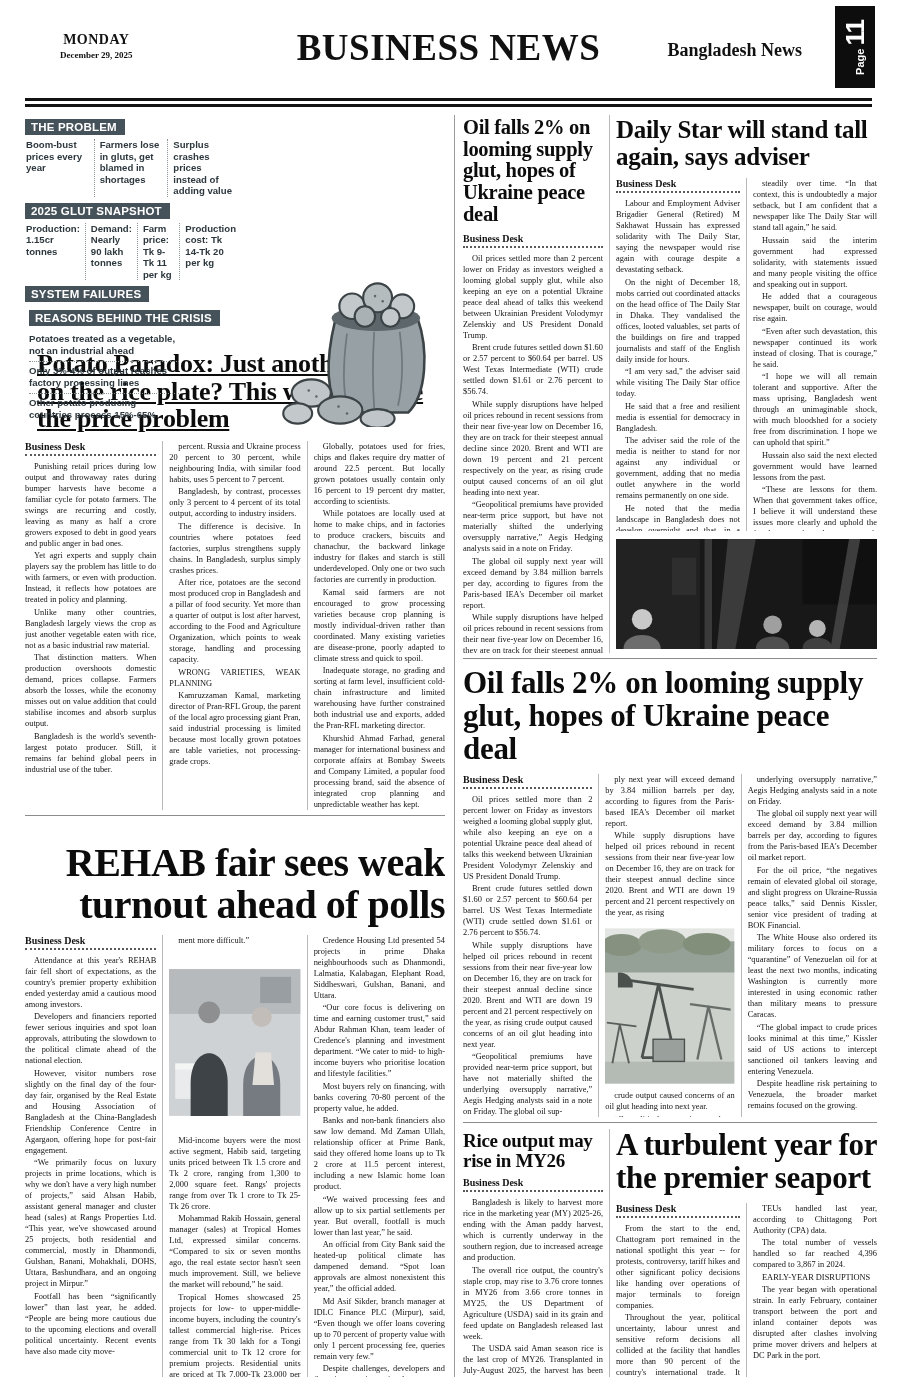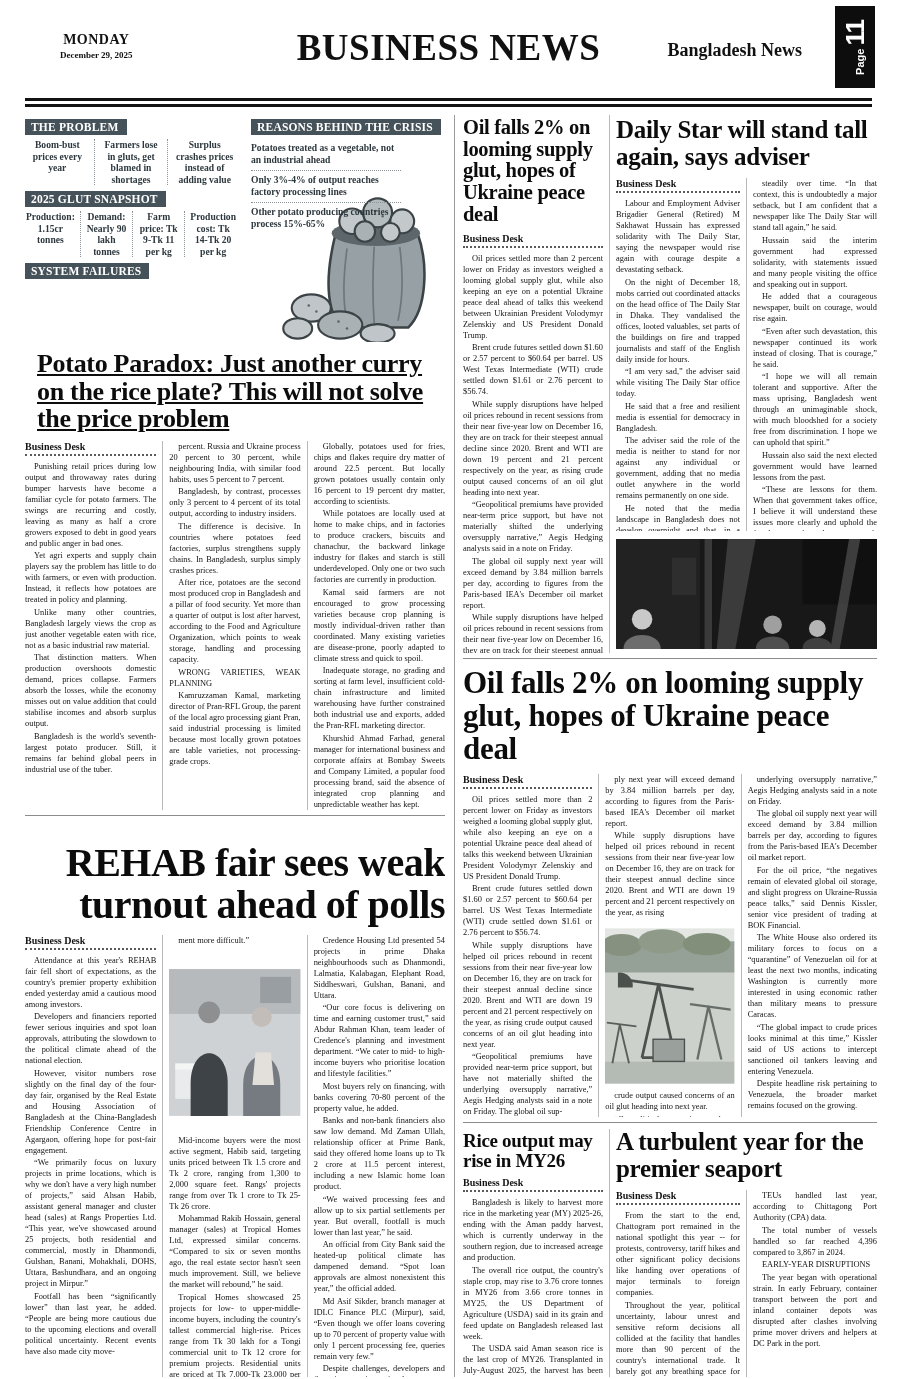--- a/index.html
+++ b/index.html
@@ -39,30 +39,30 @@
     margin:0 0 1.5px; color:#131313; }
   .byline { font-weight:bold; font-size:10px; }
   .dotrule { border-bottom:2px dotted #5a5a5a; margin:2px 0 5px; }
   .headline { font-weight:bold; line-height:1.06; letter-spacing:-0.3px; color:#0c0c0c; }
   .h-potato { font-size:26px; margin:10px 12px 8px;text-decoration:underline; }
   .h-rehab  { font-size:40px; margin:20px 0 8px; letter-spacing:-0.5px;text-align:right;}
   .h-oiltop { font-size:20.5px; margin:2px 0 7px; }
   .h-daily  { font-size:25px; margin:2px 0 8px; }
   .h-oilmain{ font-size:31px; margin:2px 0 8px; }
   .h-rice   { font-size:19px; margin:2px 0 6px; }
-  .h-seaport{ font-size:25px; margin:0 0 8px; }
+  .h-seaport{ font-size:31px; margin:0 0 8px; }
   
-  .infographic { height:225px; display:flex; font-family:Liberation Serif, serif; }
+  .infographic { height:225px; display:flex; font-family:Liberation Sans, sans-serif;flex-direction:column; }
   .info-left { width:222px; flex:none; padding-right:6px; }
   .info-right { flex:1; position:relative; padding-left:4px; }
   .info-title { display:inline-block; background:#46525a; color:#fff; font-weight:bold;
     font-size:11.5px; padding:2px 8px 2px 6px; letter-spacing:.2px; margin:4px 0 4px; }
   .info-items { display:flex; margin-bottom:2px; }
   .info-item { flex:1; padding:0 5px; border-left:1px dotted #8a9499;
-    font-size:9.6px; font-weight:bold; color:#2d383e; line-height:1.2;text-align:center; }
+    font-size:9.6px; font-weight:bold; color:#2d383e; line-height:1.2; }
   .info-item:first-child { border-left:none; padding-left:1px; }
   .reasons-list { width:150px; position:relative; z-index:2; }
   .reason-item { border-bottom:1px dotted #8a9499; padding:3px 0 5px;
     font-size:9.6px; font-weight:bold; color:#2d383e; line-height:1.2; }
   .reason-item:last-child { border-bottom:none; }
   .sack-illustration { position:absolute; right:-4px; bottom:-2px; z-index:1; }
   
   .potato { height:470px; overflow:hidden; }
   .rehab { flex:1; overflow:hidden; }
   .row-top { height:538px; overflow:hidden; display:flex; }

